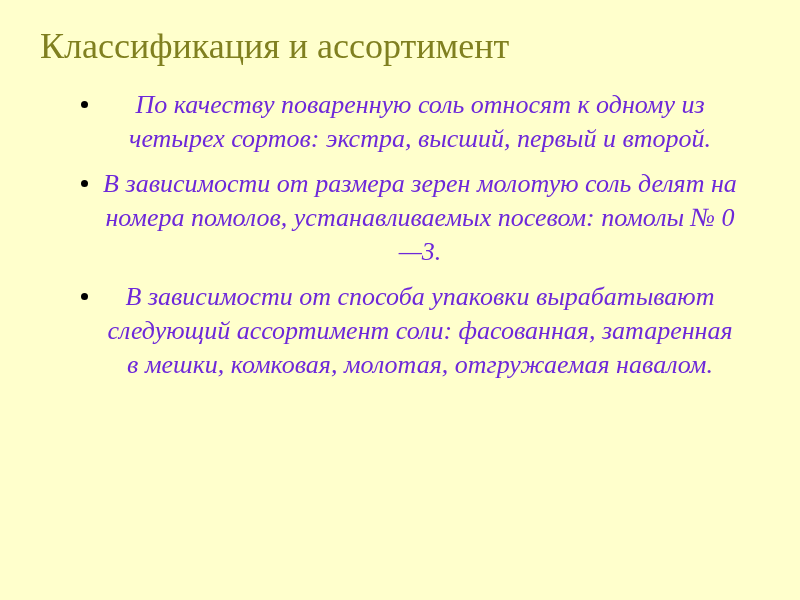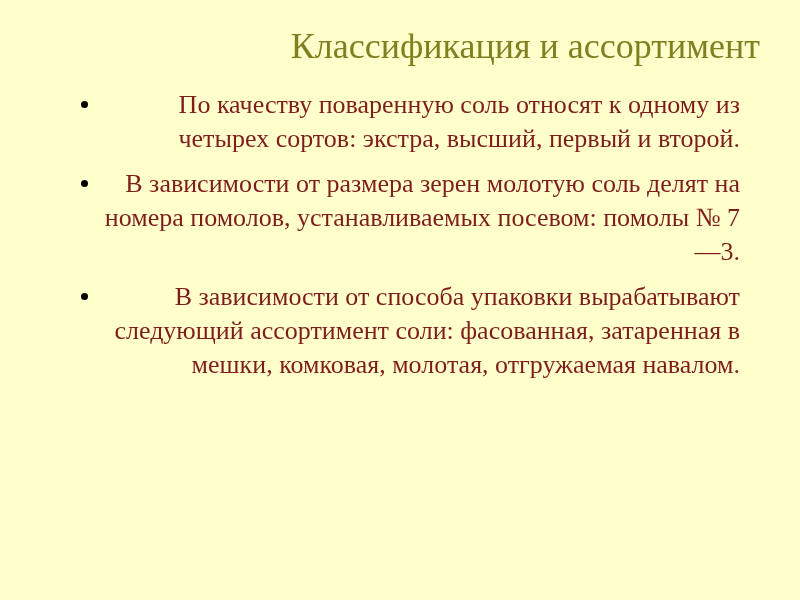--- a/index.html
+++ b/index.html
@@ -20,21 +20,21 @@
     width: 800px;
     height: 600px;
     background: #ffffcc;
     box-sizing: border-box;
   }
   .slide-title {
     position: absolute;
     left: 40px;
     top: 24px;
     width: 720px;
-    text-align: right;
+    text-align: left;
     font-family: "Liberation Serif", "DejaVu Serif", serif;
     font-size: 36px;
     line-height: 44px;
     font-weight: normal;
     color: #808020;
     letter-spacing: 0px;
     white-space: nowrap;
   }
   .body-block {
     position: absolute;
@@ -42,22 +42,23 @@
     top: 88px;
     width: 662px;
   }
   .bullet-item {
     position: relative;
     padding-left: 22px;
     margin: 0 0 11px 0;
     font-family: "Liberation Serif", "DejaVu Serif", serif;
     font-size: 26px;
     line-height: 34px;
-    color: #7f1d1d;
-    text-align: right;
+    color: #6d28d9;
+    text-align: center;
+    font-style: italic;
   }
   .bullet-item:last-child {
     margin-bottom: 14px;
   }
   .bullet-marker {
     position: absolute;
     left: 3px;
     top: 13px;
     width: 7px;
     height: 7px;
@@ -77,21 +78,21 @@
 
   <div class="body-block">
 
     <div class="bullet-item">
       <span class="bullet-marker"></span>
       <span class="bullet-text">По качеству поваренную соль относят к одному из четырех сортов: экстра, высший, первый и второй.</span>
     </div>
 
     <div class="bullet-item">
       <span class="bullet-marker"></span>
-      <span class="bullet-text">В зависимости от размера зерен молотую соль делят на номера помолов, устанавливаемых посевом: помолы № 7—3.</span>
+      <span class="bullet-text">В зависимости от размера зерен молотую соль делят на номера помолов, устанавливаемых посевом: помолы № 0—3.</span>
     </div>
 
     <div class="bullet-item">
       <span class="bullet-marker"></span>
       <span class="bullet-text">В зависимости от способа упаковки вырабатывают следующий ассортимент соли: фасованная, затаренная в мешки, комковая, молотая, отгружаемая навалом.</span>
     </div>
 
   </div>
 
 </div>

